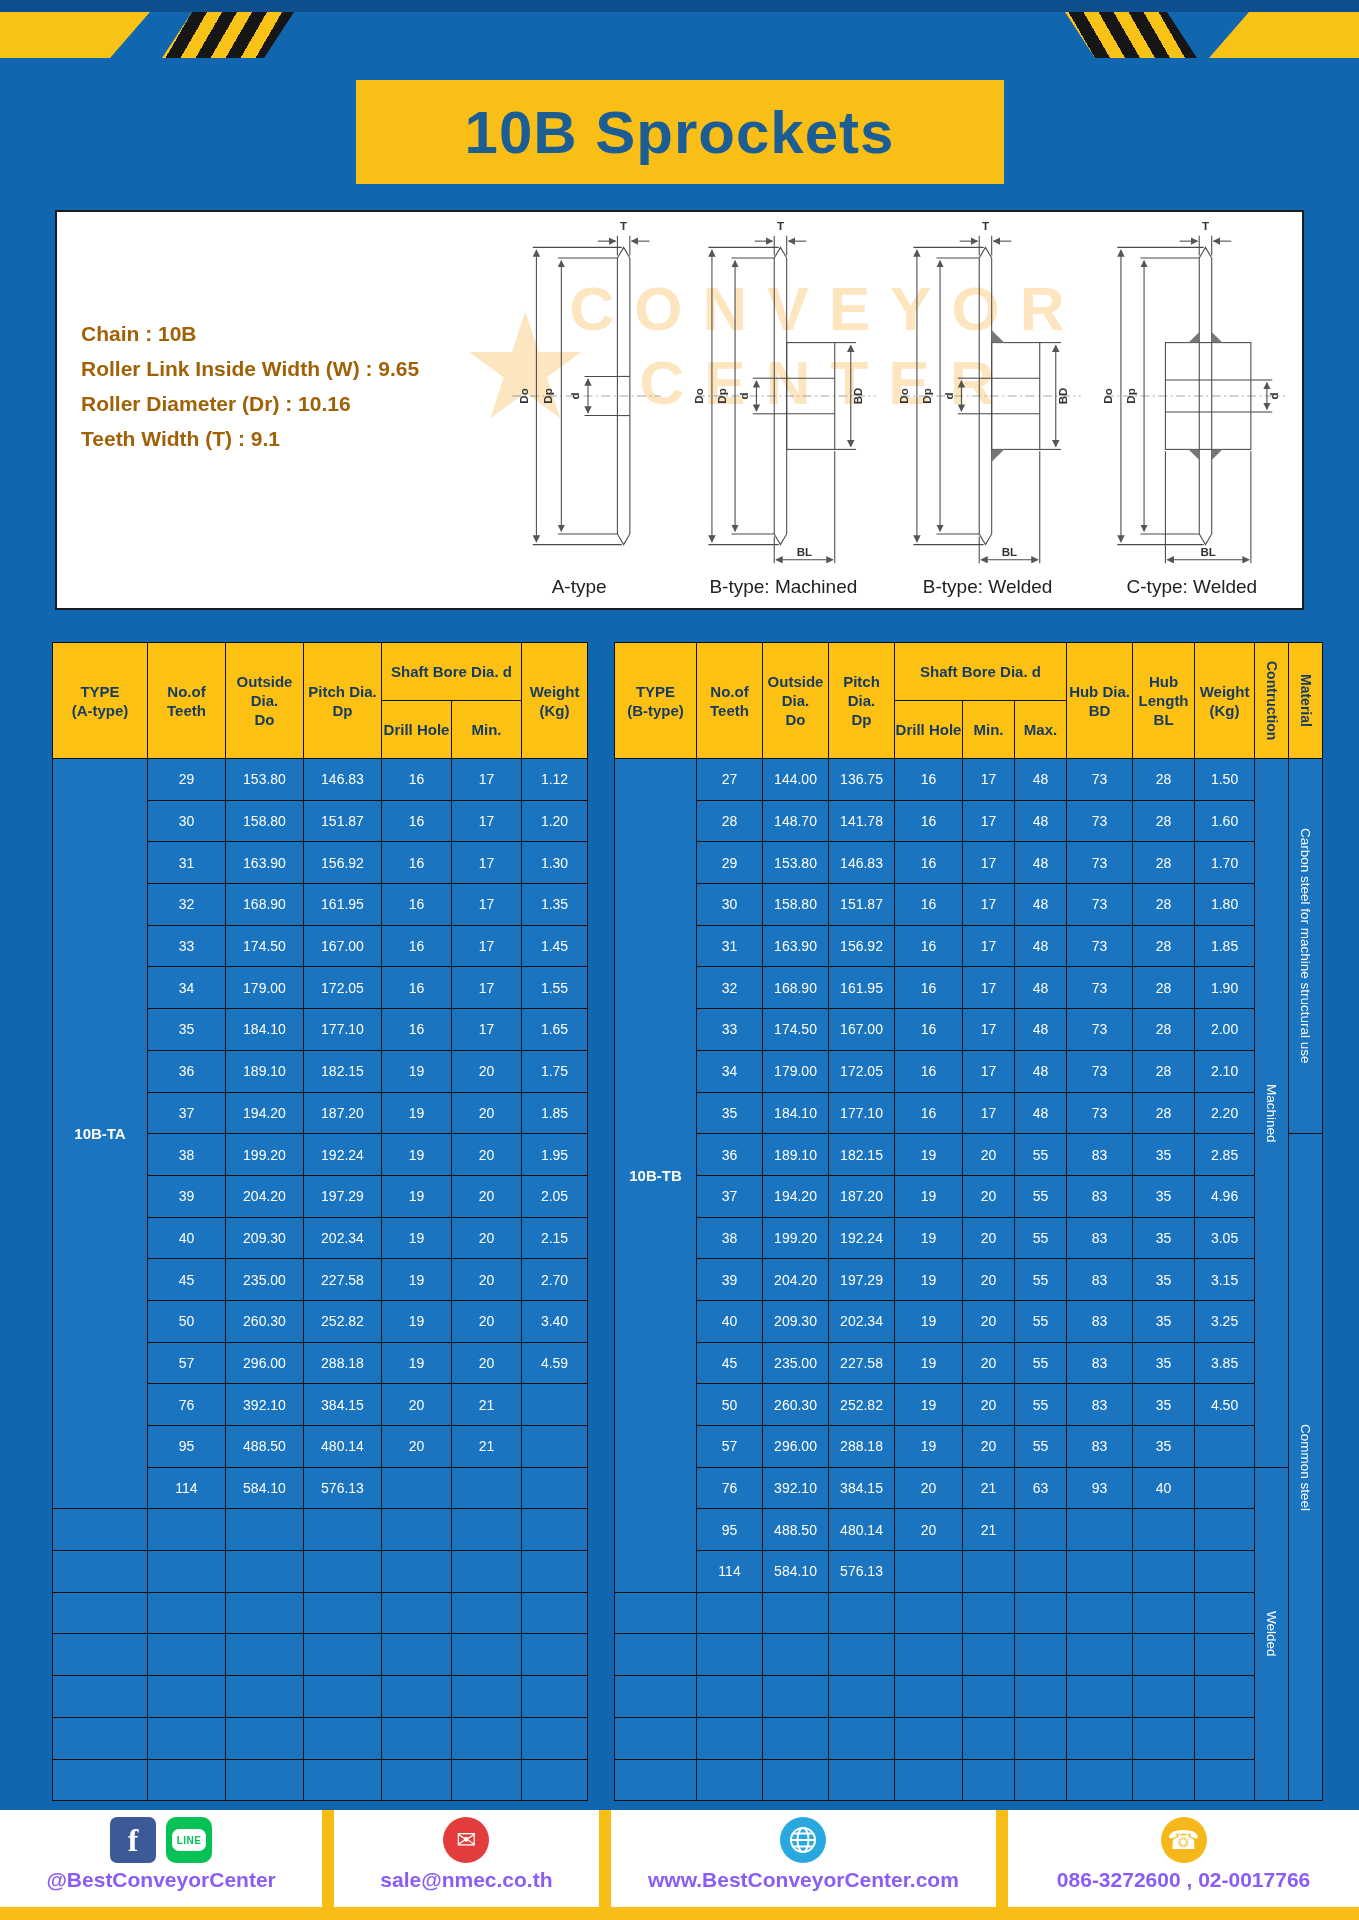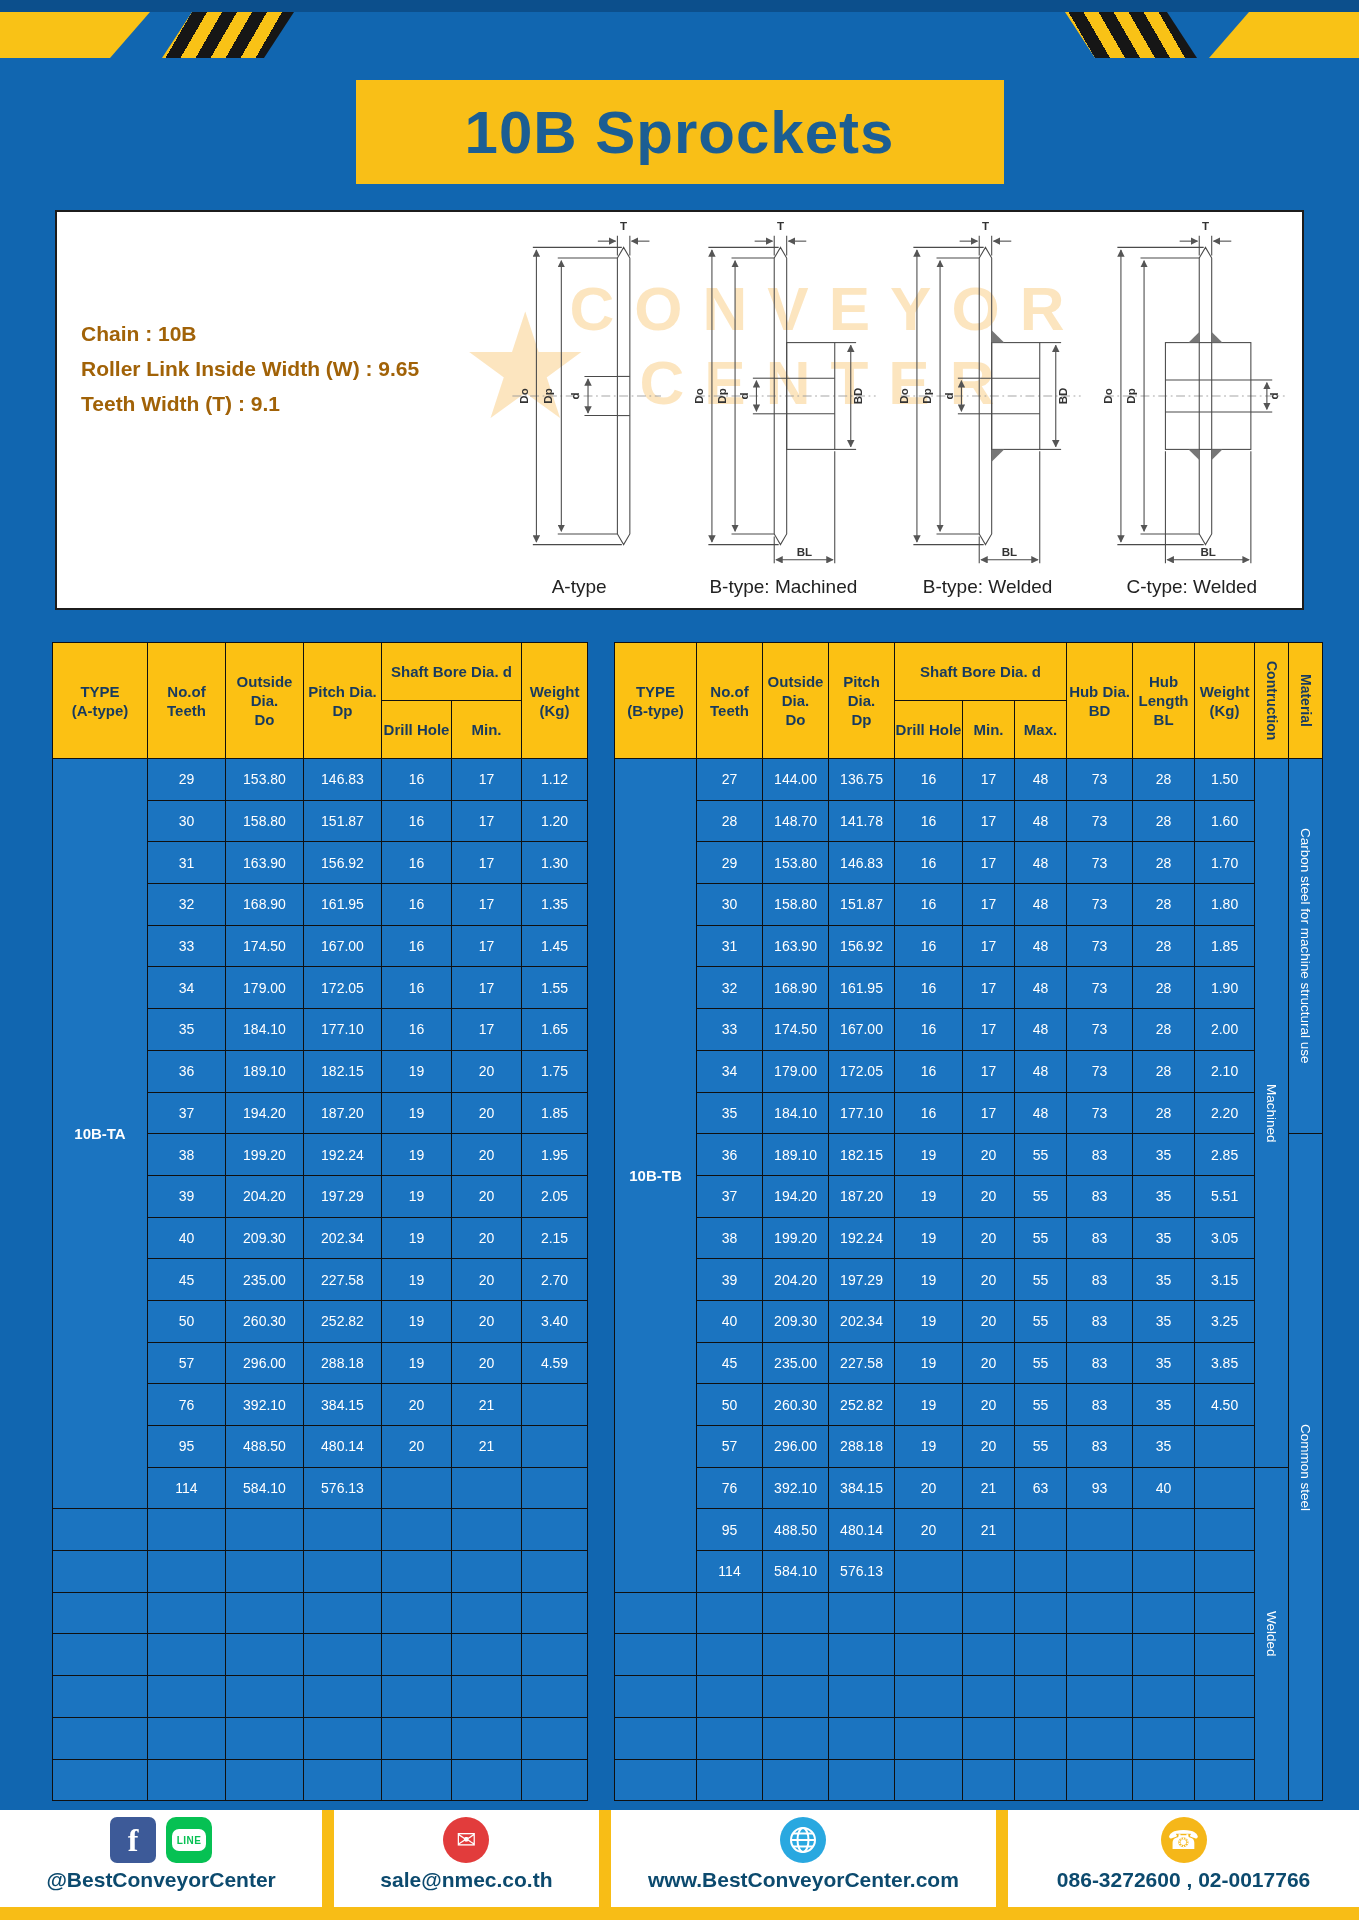--- a/index.html
+++ b/index.html
@@ -45,21 +45,21 @@
   thead tr{height:58px}
   tbody td{background:#1b74c0;color:#fff;font-size:14px;height:41.7px}
   td.type-cell{font-size:15px;font-weight:bold}
   .vert{writing-mode:vertical-rl;white-space:nowrap;margin:0 auto;font-size:13.5px}
   th .vert{font-size:14px}
 
   
   .footer-band{position:absolute;left:0;right:0;bottom:25px;height:97px;background:#ffffff;display:flex;align-items:stretch}
   .f-sec{display:flex;flex-direction:column;align-items:center;justify-content:flex-start;padding-top:7px;gap:5px}
   .f-icons{display:flex;gap:10px;align-items:center}
-  .f-text{font-size:21px;font-weight:bold;color:#0c4a6e;white-space:nowrap}
+  .f-text{font-size:21px;font-weight:bold;color:#8b5cf6;white-space:nowrap}
   .f-sep{width:12px;background:#f8bd16;flex:none}
   .bottom-strip{position:absolute;left:0;right:0;bottom:0;height:25px;background:#f8bd16}
   .ic{width:46px;height:46px;display:flex;align-items:center;justify-content:center}
   .ic-fb{background:#3d5a98;border-radius:7px;color:#fff;font-size:32px;font-weight:bold;font-family:"Liberation Serif",serif}
   .ic-line{background:#06c153;border-radius:10px}
   .ic-line .bubble{background:#fff;border-radius:7px;width:34px;height:22px;display:flex;align-items:center;justify-content:center;color:#06c153;font-size:10px;font-weight:bold;letter-spacing:.5px}
   .ic-mail{background:#e23c3c;border-radius:50%;color:#fff;font-size:24px}
   .ic-globe{background:#29a8e0;border-radius:50%}
   .ic-phone{background:#f5b719;border-radius:50%;color:#fff;font-size:26px}
 </style>
@@ -90,20 +90,21 @@
   <div class="panel">
     <div class="watermark">
       <span class="wm-star">★</span>
       <div>CONVEYOR</div>
       <div>CENTER</div>
     </div>
 
     <div class="specs">
       <div>Chain  :  10B</div>
       <div>Roller Link Inside Width (W) : 9.65</div>
+      <div>Roller Diameter (Dr)  :  10.16</div>
       <div>Teeth Width (T)  :  9.1</div>
     </div>
 
     <div class="drawings">
 
       <figure>
         <svg class="dwg" viewBox="0 0 200 400">
           <line class="cl" x1="25" y1="200" x2="192" y2="200"></line>
           <polygon points="143,45 150,33 157,45 157,355 150,367 143,355"></polygon>
           <line x1="143" y1="178" x2="157" y2="178"></line>
@@ -680,21 +681,21 @@
           </tr>
           <tr>
             <td>37</td>
             <td>194.20</td>
             <td>187.20</td>
             <td>19</td>
             <td>20</td>
             <td>55</td>
             <td>83</td>
             <td>35</td>
-            <td>5.51</td>
+            <td>4.96</td>
           </tr>
           <tr>
             <td>38</td>
             <td>199.20</td>
             <td>192.24</td>
             <td>19</td>
             <td>20</td>
             <td>55</td>
             <td>83</td>
             <td>35</td>

